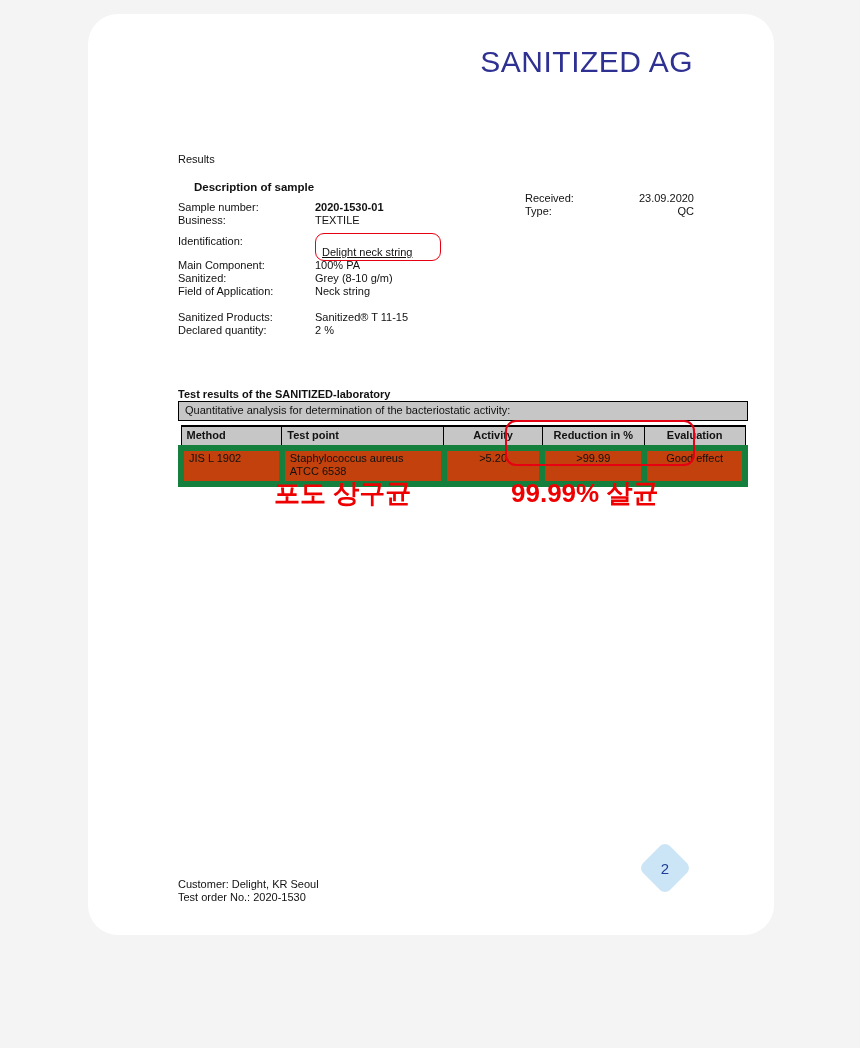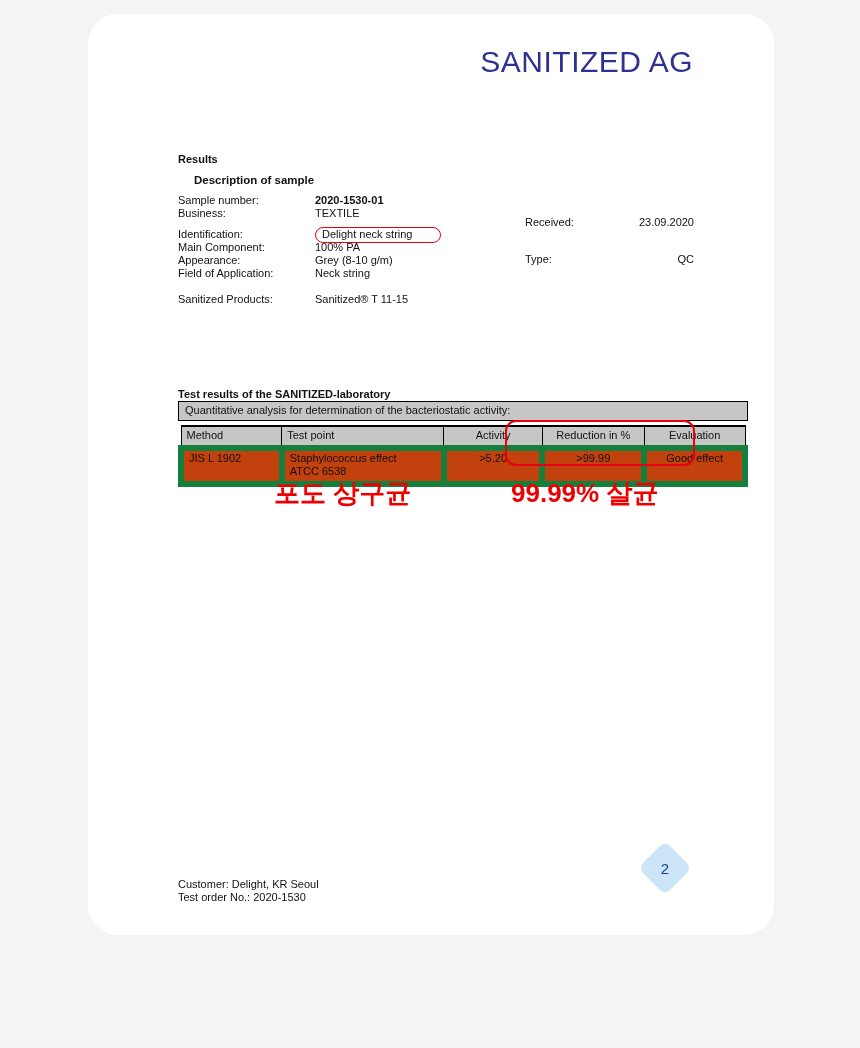--- a/index.html
+++ b/index.html
@@ -26,43 +26,44 @@
     color: var(--title, #2e3192);
     white-space: nowrap;
   }
   
   .sec {
     position: absolute;
     left: 90px; top: 139px;
     width: 530px;
     font-size: 11px; line-height: 13px;
   }
-  .h-results { font-weight: bold; font-size: 11px; margin: 0 0 8px 0; }
+  .h-results { font-weight: normal; font-size: 11px; margin: 0 0 15px 0; }
   .h-desc    { font-weight: bold; font-size: 11.5px; margin: 0 0 7px 0; padding-left: 16px; }
   .grp1 { margin: 0 0 8px 0; }
   .grp2 { margin: 0 0 13px 0; }
   .row { display: flex; }
   .lbl { width: 137px; flex: 0 0 137px; }
   .val {}
   .bold { font-weight: bold; }
   .oval {
     display: inline-block;
     width: 126px;
     border: 1.5px solid var(--red, #e60012);
     border-radius: 9px;
-    padding: 0 0 1px 6px;
+    padding: 12px 0 1px 6px;
     margin: -2px 0;
+    text-decoration: underline;
   }
   .meta {
     position: absolute;
     left: 437px; top: 178px;
     width: 169px;
     font-size: 11px; line-height: 13px;
   }
-  .meta .row { display: flex; justify-content: space-between; margin-top: 24px; }
+  .meta .row { display: flex; justify-content: space-between; }
   
   .test-heading {
     position: absolute;
     left: 90px; top: 374px;
     font-size: 11px; font-weight: bold;
   }
   .table-wrap {
     position: absolute;
     left: 90px; top: 387px;
     width: 570px;
@@ -78,21 +79,21 @@
     width: 100%;
     margin-top: 4px;
     border-collapse: collapse;
     font-size: 11px;
   }
   table.results th {
     background: var(--table_gray, #c6c6c6);
     border: 1px solid #000;
     border-top: 2px solid #000;
     padding: 2px 5px 3px 5px;
-    font-weight: normal;
+    font-weight: bold;
     line-height: 13px;
   }
   table.results td {
     border: 6px solid #15803d;
     padding: 1px 5px 3px 5px;
     vertical-align: top;
     line-height: 13px;
     height: 30px;
     background: #c2410c;
   }
@@ -166,33 +167,37 @@
     <div class="grp2">
       <div class="row">
         <span class="lbl">Identification:</span>
         <span class="val"><span class="oval">Delight neck string</span></span>
       </div>
       <div class="row">
         <span class="lbl">Main Component:</span>
         <span class="val">100% PA</span>
       </div>
       <div class="row">
-        <span class="lbl">Appearance:</span>
+        <span class="lbl">Sanitized:</span>
         <span class="val">Grey  (8-10 g/m)</span>
       </div>
       <div class="row">
         <span class="lbl">Field of Application:</span>
         <span class="val">Neck string</span>
       </div>
     </div>
 
     <div class="grp3">
       <div class="row">
         <span class="lbl">Sanitized Products:</span>
         <span class="val">Sanitized®  T 11-15</span>
+      </div>
+      <div class="row">
+        <span class="lbl">Declared quantity:</span>
+        <span class="val">2 %</span>
       </div>
     </div>
   </div>
 
   <div class="meta">
     <div class="row">
       <span>Received:</span>
       <span>23.09.2020</span>
     </div>
     <div class="row">
@@ -219,21 +224,21 @@
           <th class="ta-l">Test point</th>
           <th class="ta-c">Activity</th>
           <th class="ta-c">Reduction in %</th>
           <th class="ta-c">Evaluation</th>
         </tr>
       </thead>
       <tbody>
         <tr>
           <td class="ta-l">JIS L 1902</td>
           <td class="ta-l">
-            <div>Staphylococcus effect</div>
+            <div>Staphylococcus aureus</div>
             <div>ATCC 6538</div>
           </td>
           <td class="ta-c">&gt;5.20</td>
           <td class="ta-c">&gt;99.99</td>
           <td class="ta-c">Good effect</td>
         </tr>
       </tbody>
     </table>
   </div>
 

